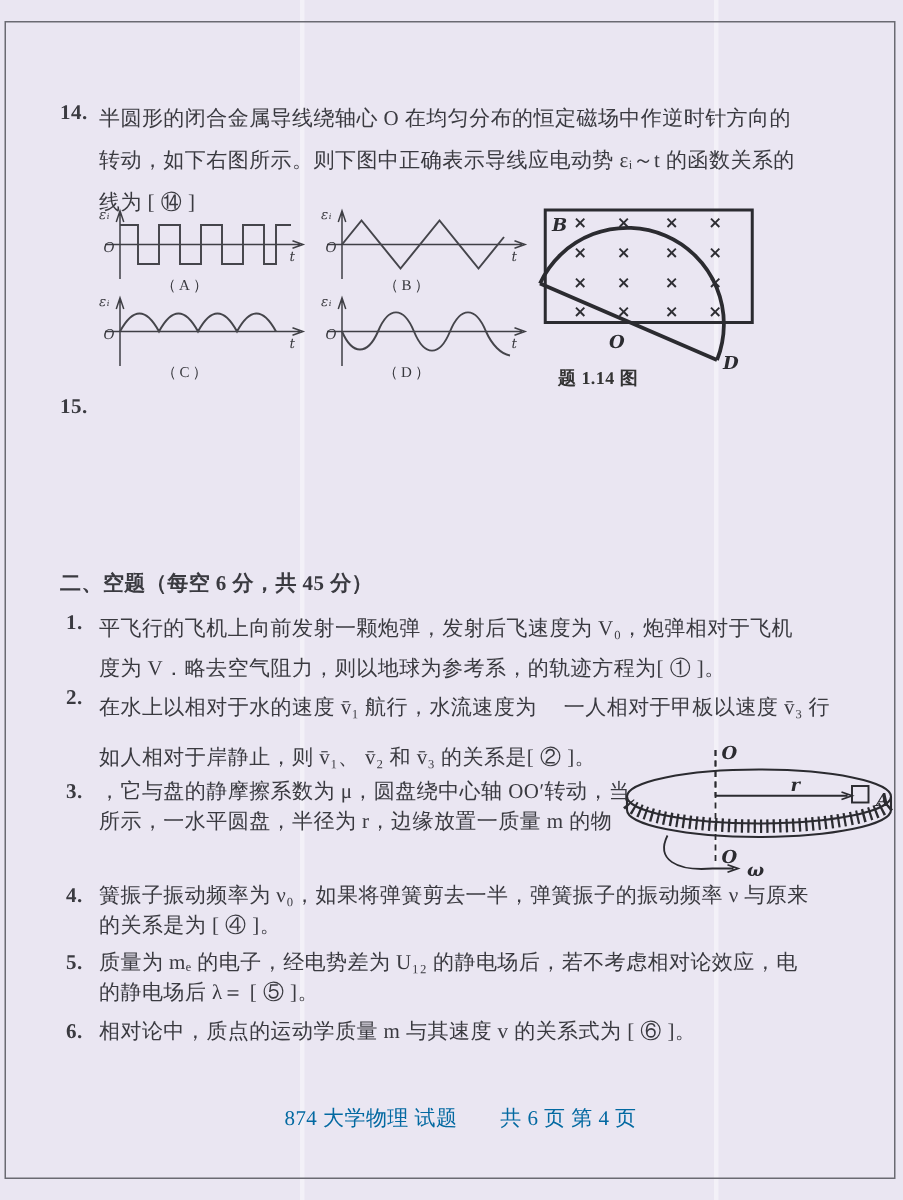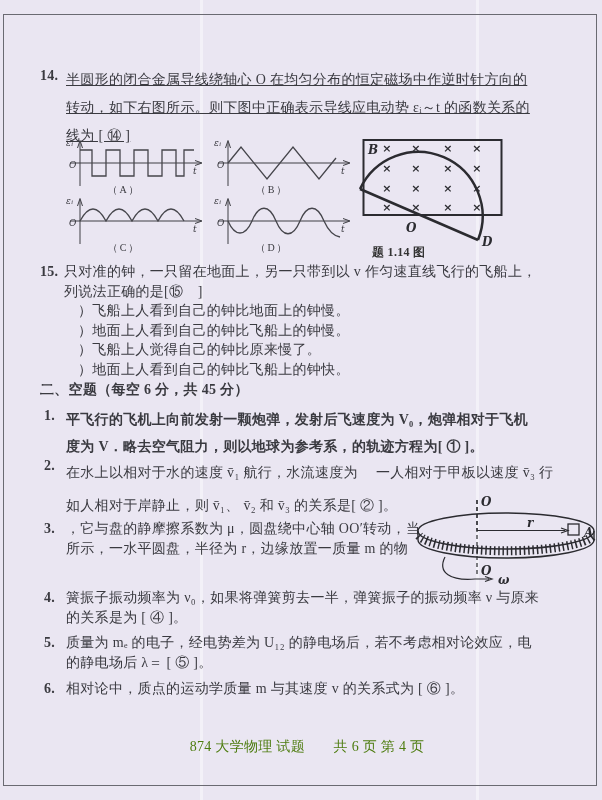--- a/index.html
+++ b/index.html
@@ -10,42 +10,42 @@
     color:#3a3a40;font-size:14px;letter-spacing:.3px;line-height:19px;
   }
   .crease{position:absolute;top:0;bottom:0;background:rgba(255,255,255,.45);}
   .frame{position:absolute;left:3px;top:14px;right:5px;bottom:14px;border:1.5px solid #6a6a72;}
   .abs{position:absolute;}
   .qnum{position:absolute;font-weight:700;}
   .qbody{position:absolute;}
   .qbody div{white-space:nowrap;}
   .opts div{margin-left:14px;}
   .sec-title{position:absolute;font-weight:700;}
-  .footer{position:absolute;left:0;right:0;text-align:center;color:#4d7c0f;margin-left:12px;}
+  .footer{position:absolute;left:0;right:0;text-align:center;color:#0369a1;margin-left:12px;}
   svg{position:absolute;overflow:visible;}
   .axis{stroke:#3f3f45;stroke-width:1;fill:none;}
   .wave{stroke:#45454b;stroke-width:1.3;fill:none;}
   .glbl{font-size:9px;font-style:italic;fill:#38383e;font-family:"DejaVu Serif",serif;}
   .gcap{font-size:10px;fill:#38383e;letter-spacing:2px;}
   .figstroke{stroke:#2b2b30;fill:none;}
   .cross{font-size:11px;font-weight:700;fill:#2e2e33;text-anchor:middle;font-family:"DejaVu Sans",sans-serif;}
   .figlbl{font-size:12px;font-style:italic;font-weight:700;fill:#2b2b30;font-family:"DejaVu Serif",serif;}
   .figcap{font-size:12px;fill:#333;font-weight:700;}
   .hatch{stroke:#2b2b30;stroke-width:9;fill:none;stroke-dasharray:1.5 2.8;}
 </style>
 </head>
 <body>
 
 <div class="page">
   <div class="crease" style="left:200px;width:3px;"></div>
   <div class="crease" style="left:476px;width:3px;"></div>
   <div class="frame"></div>
 
   <div class="qnum" style="left:40px;top:66px;">14.</div>
-  <div class="qbody" style="left:66px;top:66px;width:505px;line-height:28px;text-decoration:underline;">
+  <div class="qbody" style="left:66px;top:66px;width:505px;line-height:28px;">
     <div>半圆形的闭合金属导线绕轴心 O 在均匀分布的恒定磁场中作逆时针方向的</div>
     <div>转动，如下右图所示。则下图中正确表示导线应电动势 εᵢ～t 的函数关系的</div>
     <div>线为 [ ⑭ ]</div>
   </div>
 
   <svg class="abs" style="left:64px;top:137px;" width="148" height="58" viewBox="0 0 148 58">
     <path class="axis" d="M6,26 H136 M131,23.5 L138,26 L131,28.5 M16,49 V5 M13.5,11 L16,3.5 L18.5,11"></path>
     <path class="wave" d="M16,13 H28 V39 H42 V13 H56 V39 H70 V13 H84 V39 H98 V13 H112 V39 H120 V13 H130"></path>
     <text class="glbl" x="2" y="9">εᵢ</text>
     <text class="glbl" x="5" y="31">O</text>
@@ -97,33 +97,25 @@
     <text class="cross" x="88" y="79">×</text>
     <text class="cross" x="117" y="79">×</text>
     <path class="figstroke" stroke-width="2.5" d="M0,57 L118,108"></path>
     <path class="figstroke" stroke-width="2.5" d="M0,57 A64.3,64.3 0 0 1 118,108"></path>
     <text class="figlbl" x="46" y="100">O</text>
     <text class="figlbl" x="122" y="114">D</text>
     <text class="figcap" x="12" y="124">题 1.14 图</text>
   </svg>
 
   <div class="qnum" style="left:40px;top:262px;">15.</div>
-  <div class="qbody opts" style="left:64px;top:262px;width:510px;line-height:19.5px;">
-    <div style="margin-left:0;">只对准的钟，一只留在地面上，另一只带到以 v 作匀速直线飞行的飞船上，</div>
-    <div style="margin-left:0;">列说法正确的是[⑮　]</div>
-    <div>）飞船上人看到自己的钟比地面上的钟慢。</div>
-    <div>）地面上人看到自己的钟比飞船上的钟慢。</div>
-    <div>）飞船上人觉得自己的钟比原来慢了。</div>
-    <div>）地面上人看到自己的钟比飞船上的钟快。</div>
-  </div>
 
   <div class="sec-title" style="left:40px;top:380px;">二、空题（每空 6 分，共 45 分）</div>
 
   <div class="qnum" style="left:44px;top:406px;">1.</div>
-  <div class="qbody" style="left:66px;top:406px;width:506px;line-height:27px;font-weight:bold;">
+  <div class="qbody" style="left:66px;top:406px;width:506px;line-height:27px;">
     <div>平飞行的飞机上向前发射一颗炮弹，发射后飞速度为 V₀，炮弹相对于飞机</div>
     <div>度为 V．略去空气阻力，则以地球为参考系，的轨迹方程为[ ① ]。</div>
   </div>
 
   <div class="qnum" style="left:44px;top:456px;">2.</div>
   <div class="qbody" style="left:66px;top:456px;width:506px;line-height:33px;">
     <div>在水上以相对于水的速度 v̄₁ 航行，水流速度为 　一人相对于甲板以速度 v̄₃ 行</div>
     <div>如人相对于岸静止，则 v̄₁、 v̄₂ 和 v̄₃ 的关系是[ ② ]。</div>
   </div>
 

